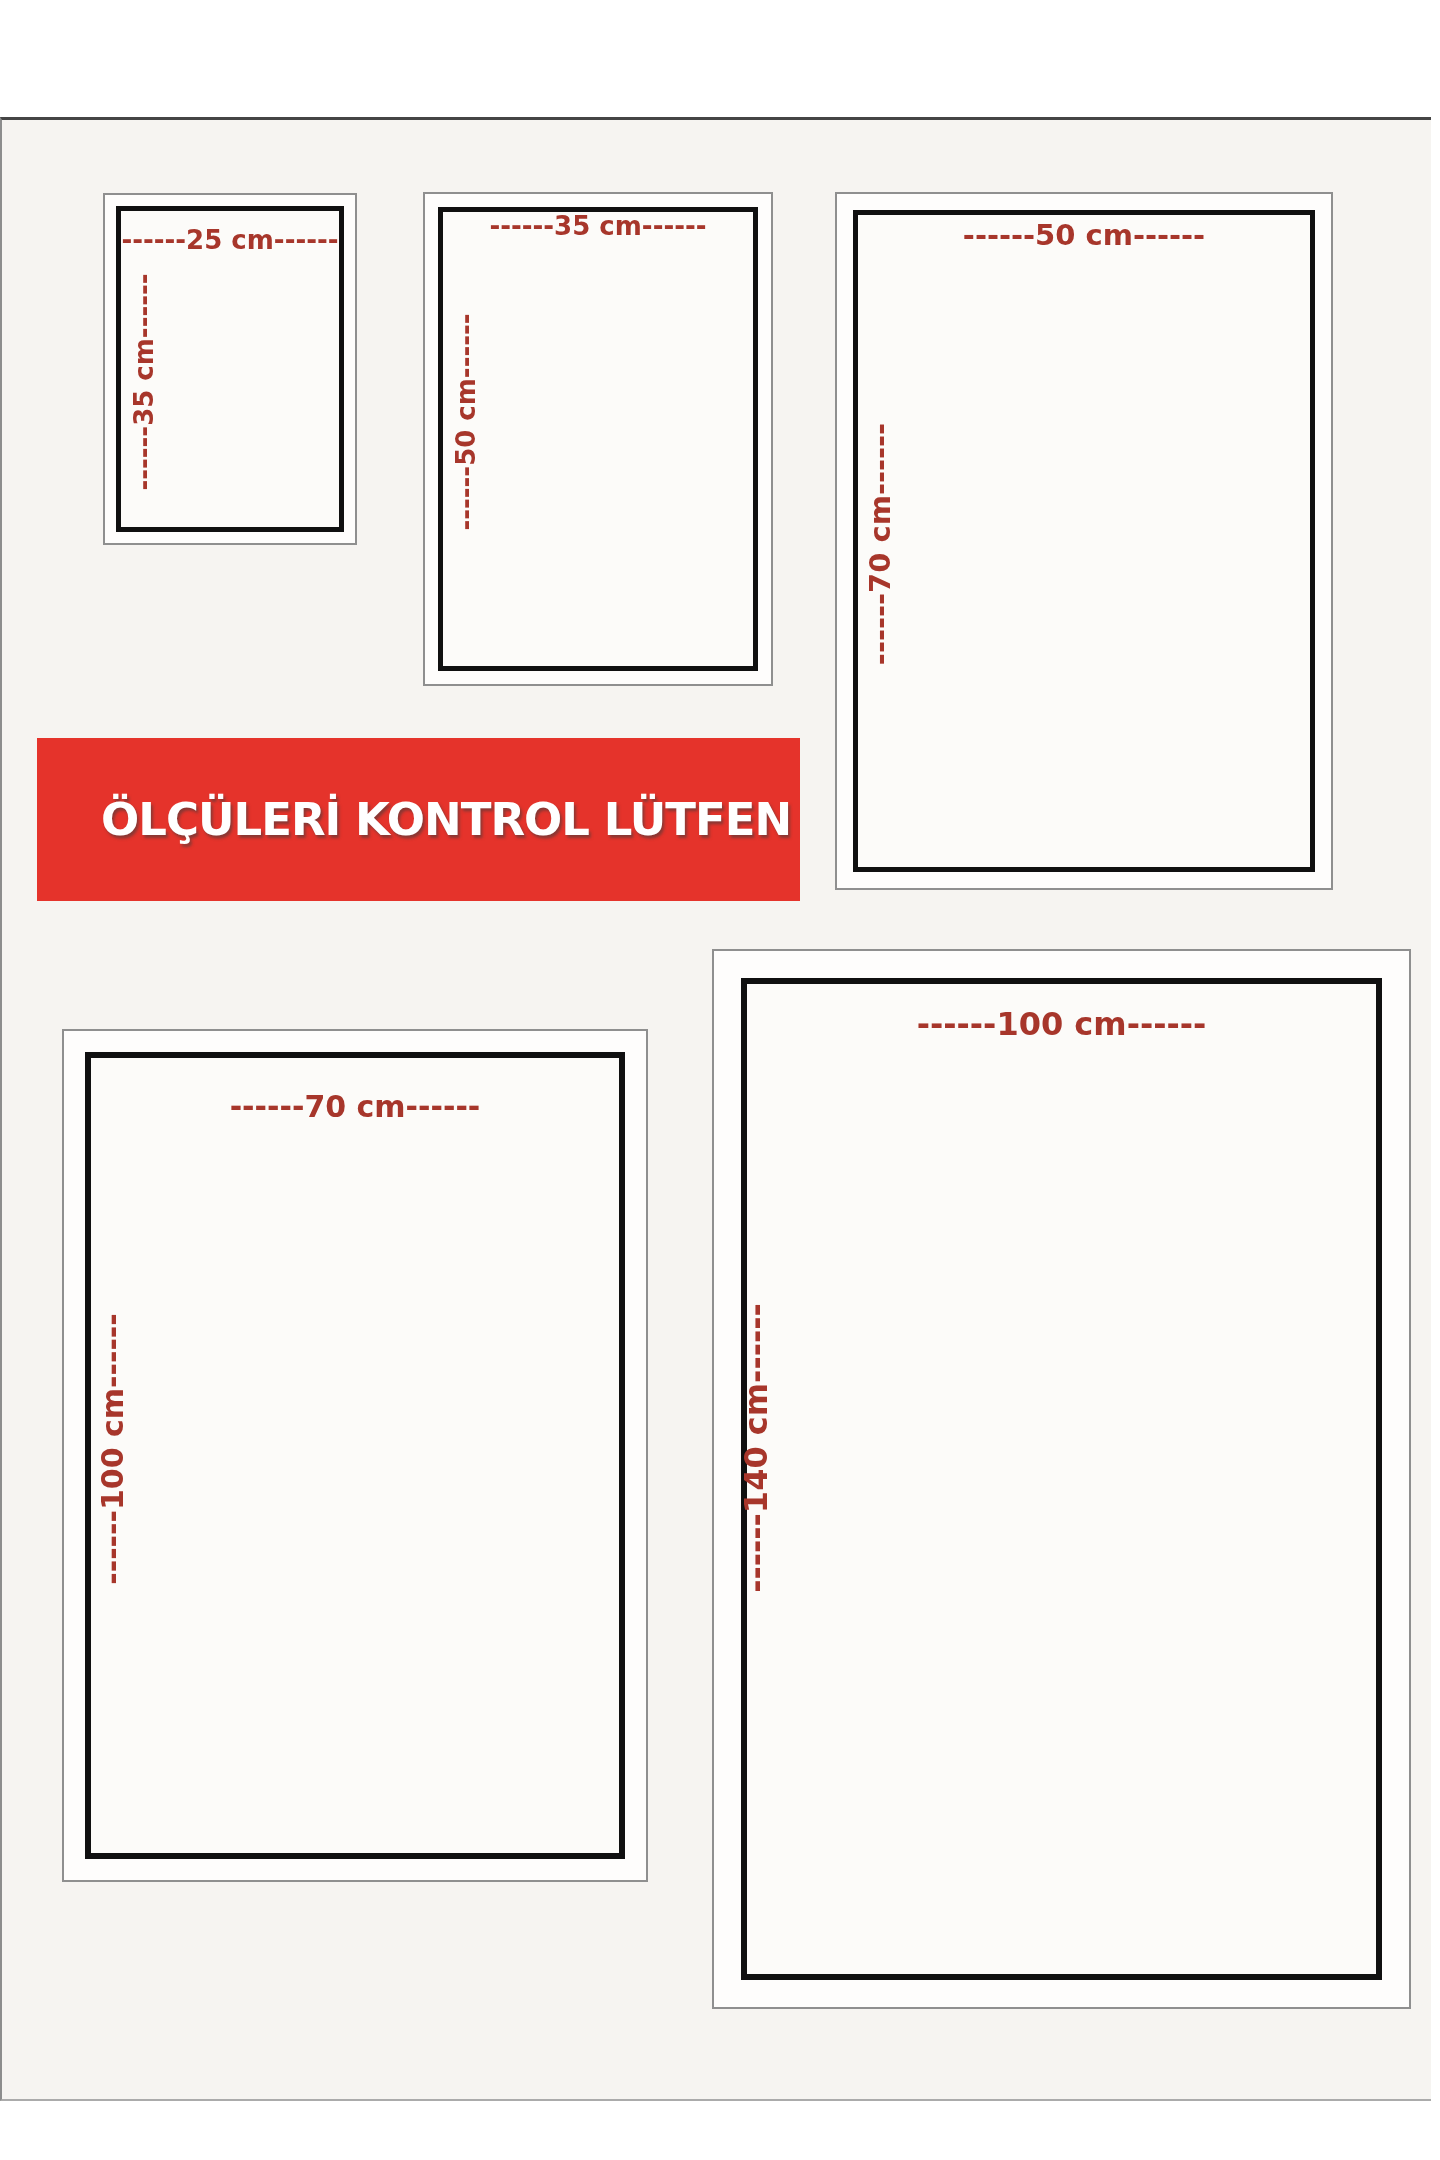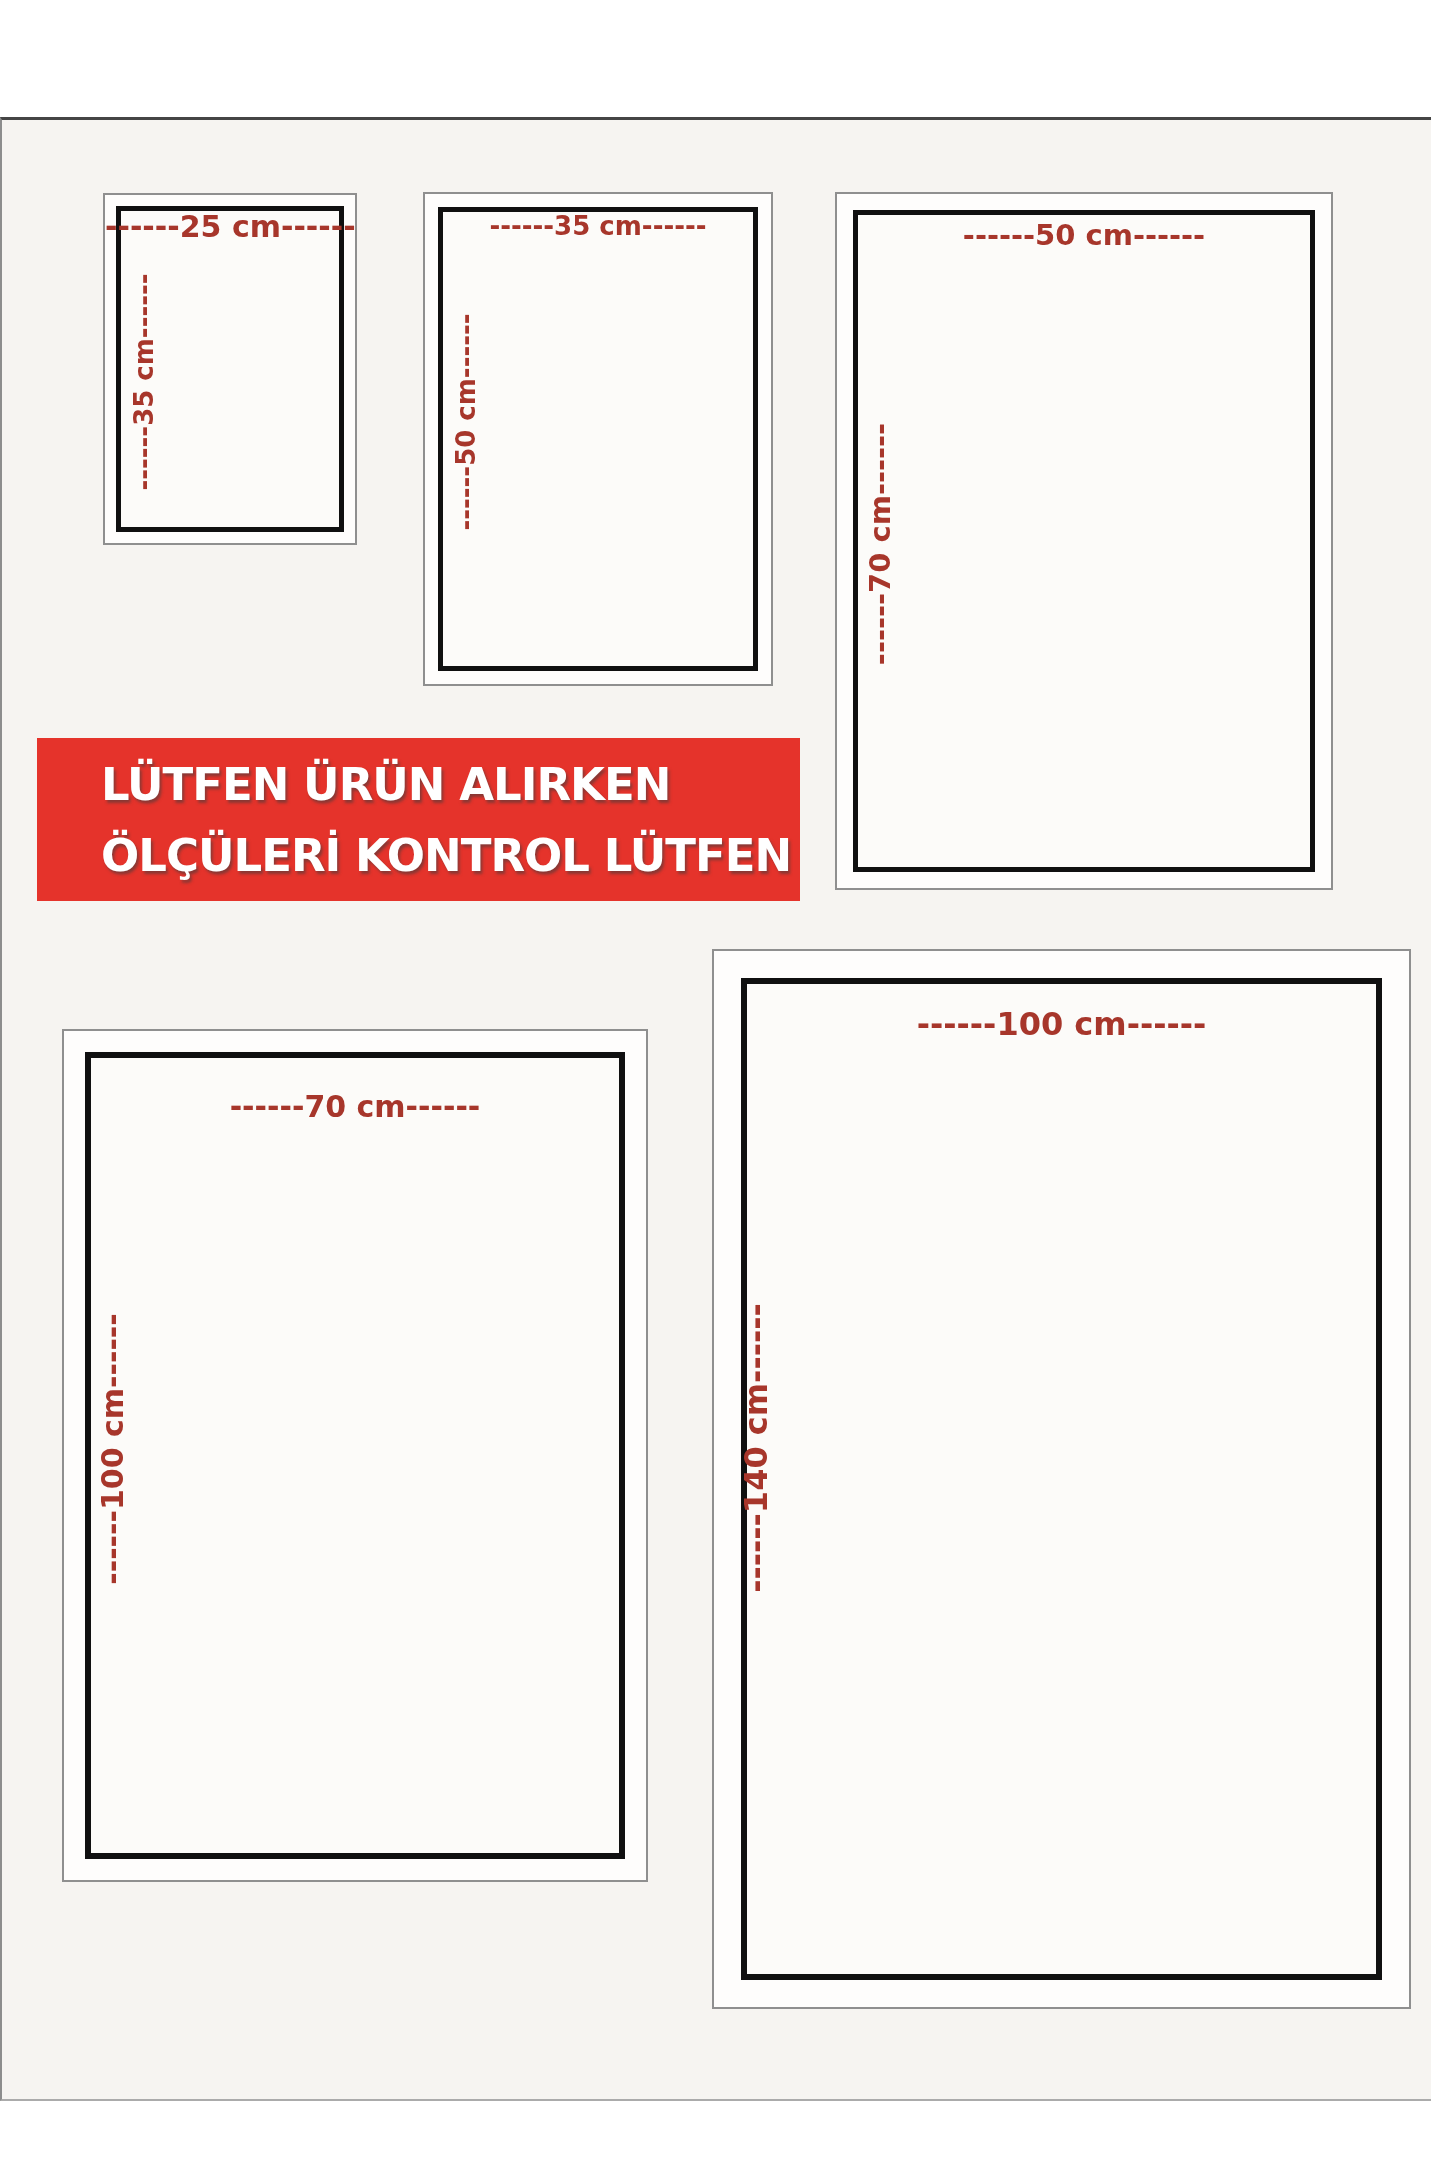--- a/index.html
+++ b/index.html
@@ -47,38 +47,37 @@
     white-space:nowrap;
   }
 </style>
 </head>
 <body style="--label-red: #a7362b;">
 
 <div class="page"></div>
 
 <div class="size-box" style="left:103px; top:193px; width:254px; height:352px;">
   <div class="inner" style="left:11px; right:11px; top:11px; bottom:11px; border-width:5px;"></div>
-  <div class="label-top" style="top:14px; font-size:30px;">------25 cm------</div>
+  <div class="label-top" style="top:30px; font-size:26px;">------25 cm------</div>
   <div class="label-left" style="left:39px; top:187px; font-size:26px;">------35 cm------</div>
 </div>
 
 <div class="size-box" style="left:423px; top:192px; width:350px; height:494px;">
   <div class="inner" style="left:13px; right:13px; top:13px; bottom:13px; border-width:5px;"></div>
   <div class="label-top" style="top:17px; font-size:26px;">------35 cm------</div>
   <div class="label-left" style="left:41px; top:228px; font-size:26px;">------50 cm------</div>
 </div>
 
 <div class="size-box" style="left:835px; top:192px; width:498px; height:698px;">
   <div class="inner" style="left:16px; right:16px; top:16px; bottom:16px; border-width:5px;"></div>
   <div class="label-top" style="top:24px; font-size:29px;">------50 cm------</div>
   <div class="label-left" style="left:43px; top:350px; font-size:29px;">------70 cm------</div>
 </div>
 
 <div class="banner" style="background: rgb(229, 51, 43);">
-  <div class="line">LÜTFEN ÜRÜN ALIRKEN</div>
   <div class="line">ÖLÇÜLERİ KONTROL LÜTFEN</div>
 </div>
 
 <div class="size-box" style="left:62px; top:1029px; width:586px; height:853px;">
   <div class="inner" style="left:21px; right:21px; top:21px; bottom:21px; border-width:6px;"></div>
   <div class="label-top" style="top:58px; font-size:30px;">------70 cm------</div>
   <div class="label-left" style="left:48px; top:418px; font-size:30px;">------100 cm------</div>
 </div>
 
 <div class="size-box" style="left:712px; top:949px; width:699px; height:1060px;">

